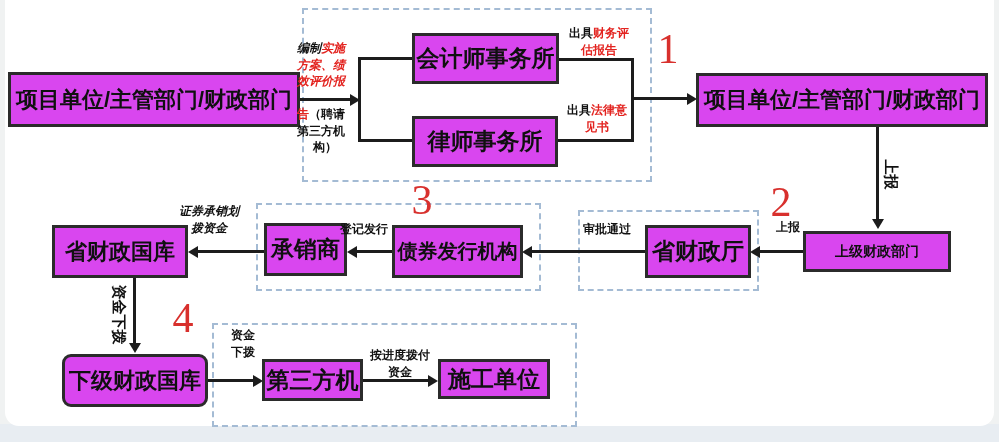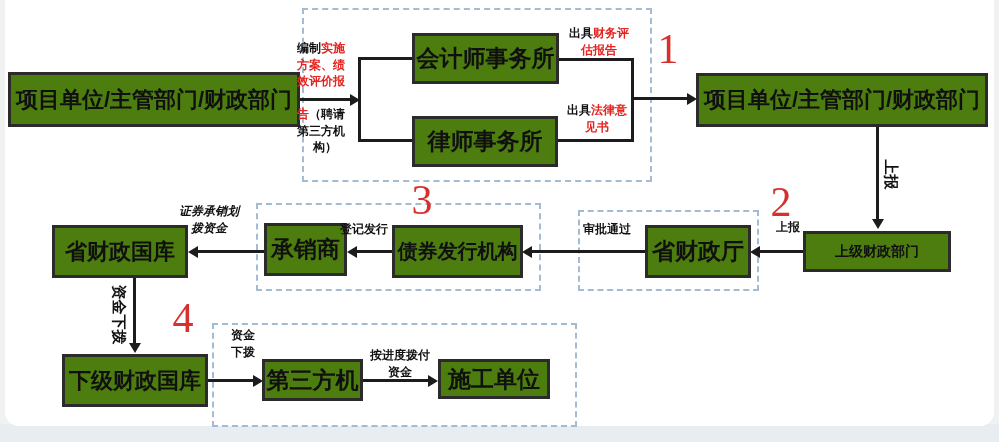--- a/index.html
+++ b/index.html
@@ -4,21 +4,21 @@
 <style>
   html,body{margin:0;padding:0;}
   body{font-family:"Liberation Sans","DejaVu Sans",sans-serif;}
   #canvas{position:relative;width:999px;height:442px;background:#f0f2f2;overflow:hidden;}
   #sheet{position:absolute;left:5px;top:0;width:989px;height:426px;background:#ffffff;border-radius:0 0 14px 14px;}
   #bottom-strip{position:absolute;left:0;top:424px;width:999px;height:18px;background:#e8edf2;z-index:0;}
   #sheet{z-index:1;}
   .layer{position:absolute;left:0;top:0;width:999px;height:442px;z-index:2;}
 
   .dash-group{position:absolute;border:2px dashed var(--dash);background:transparent;}
-  .node{position:absolute;border:3px solid #2b2b2b;background:#4d7c0f;display:flex;align-items:center;justify-content:center;
+  .node{position:absolute;border:3px solid #2b2b2b;background:#d946ef;display:flex;align-items:center;justify-content:center;
         font-weight:bold;color:#101010;white-space:nowrap;font-size:23px;box-sizing:border-box;letter-spacing:0;}
   .lbl{position:absolute;font-weight:bold;font-size:12px;line-height:16.5px;color:#111;white-space:nowrap;}
   .lbl .red{color:var(--red);}
   .lbl.center{text-align:center;}
   .vlab{position:absolute;font-weight:bold;font-size:15px;color:#111;white-space:nowrap;transform:rotate(90deg);}
   .step{position:absolute;font-family:"Liberation Serif","DejaVu Serif",serif;color:var(--rednum);
         font-size:42px;line-height:44px;width:30px;text-align:center;}
   .hline{position:absolute;height:3px;background:var(--line);}
   .vline{position:absolute;width:3px;background:var(--line);}
   .ah{position:absolute;width:0;height:0;border:6px solid transparent;}
@@ -84,25 +84,25 @@
 
     <div class="node" style="left:8px;top:72px;width:292px;height:55px;font-size:22px;">项目单位/主管部门/财政部门</div>
     <div class="node" style="left:412px;top:33px;width:147px;height:51px;">会计师事务所</div>
     <div class="node" style="left:412px;top:116px;width:146px;height:51px;">律师事务所</div>
     <div class="node" style="left:696px;top:73px;width:292px;height:54px;font-size:22px;">项目单位/主管部门/财政部门</div>
     <div class="node" style="left:803px;top:231px;width:148px;height:41px;font-size:14px;">上级财政部门</div>
     <div class="node" style="left:645px;top:225px;width:106px;height:53px;">省财政厅</div>
     <div class="node" style="left:392px;top:225px;width:131px;height:53px;font-size:20px;">债券发行机构</div>
     <div class="node" style="left:264px;top:223px;width:83px;height:53px;">承销商</div>
     <div class="node" style="left:52px;top:225px;width:136px;height:53px;font-size:22px;">省财政国库</div>
-    <div class="node" style="left:62px;top:354px;width:146px;height:53px;font-size:22px;">下级财政国库</div>
+    <div class="node" style="left:62px;top:354px;width:146px;height:53px;font-size:22px;border-radius:9px;">下级财政国库</div>
     <div class="node" style="left:262px;top:359px;width:101px;height:42px;">第三方机</div>
     <div class="node" style="left:438px;top:359px;width:112px;height:40px;">施工单位</div>
 
-    <div class="lbl" style="left:297px;top:40px;">
+    <div class="lbl" style="left:297px;top:40px;font-style:italic;">
       <span>编制</span><span class="red">实施</span><br>
       <span class="red">方案、绩</span><br>
       <span class="red">效评价报</span>
     </div>
     <div class="lbl" style="left:297px;top:106px;">
       <span class="red">告</span><span>（聘请</span><br>
       <span>第三方机</span><br>
       <span class="indent">构）</span>
     </div>
 

